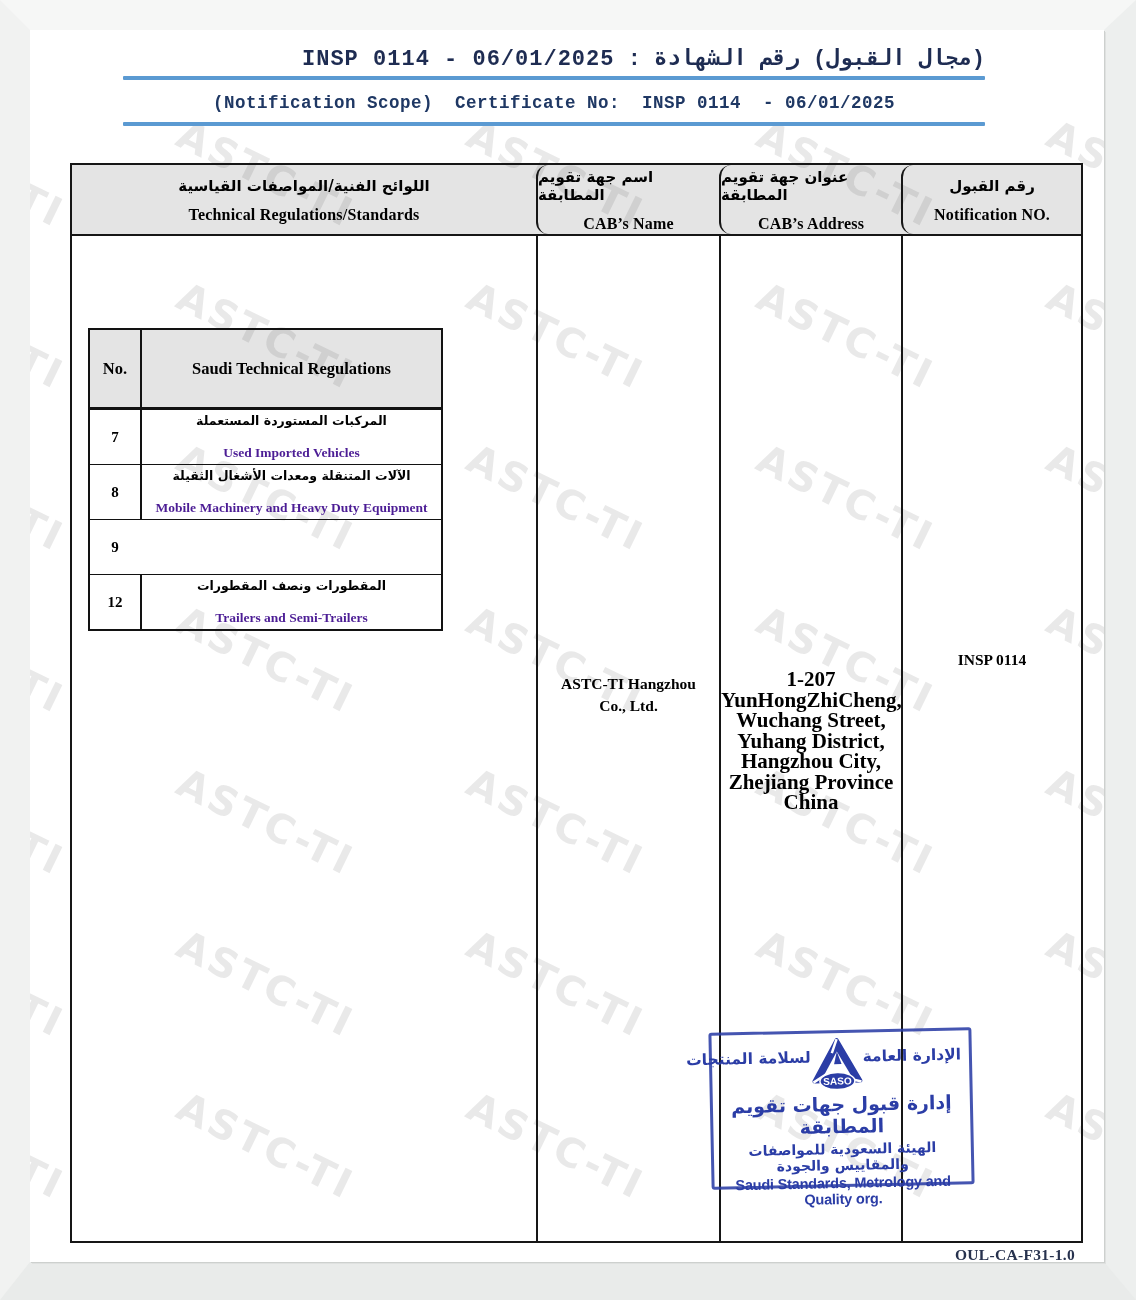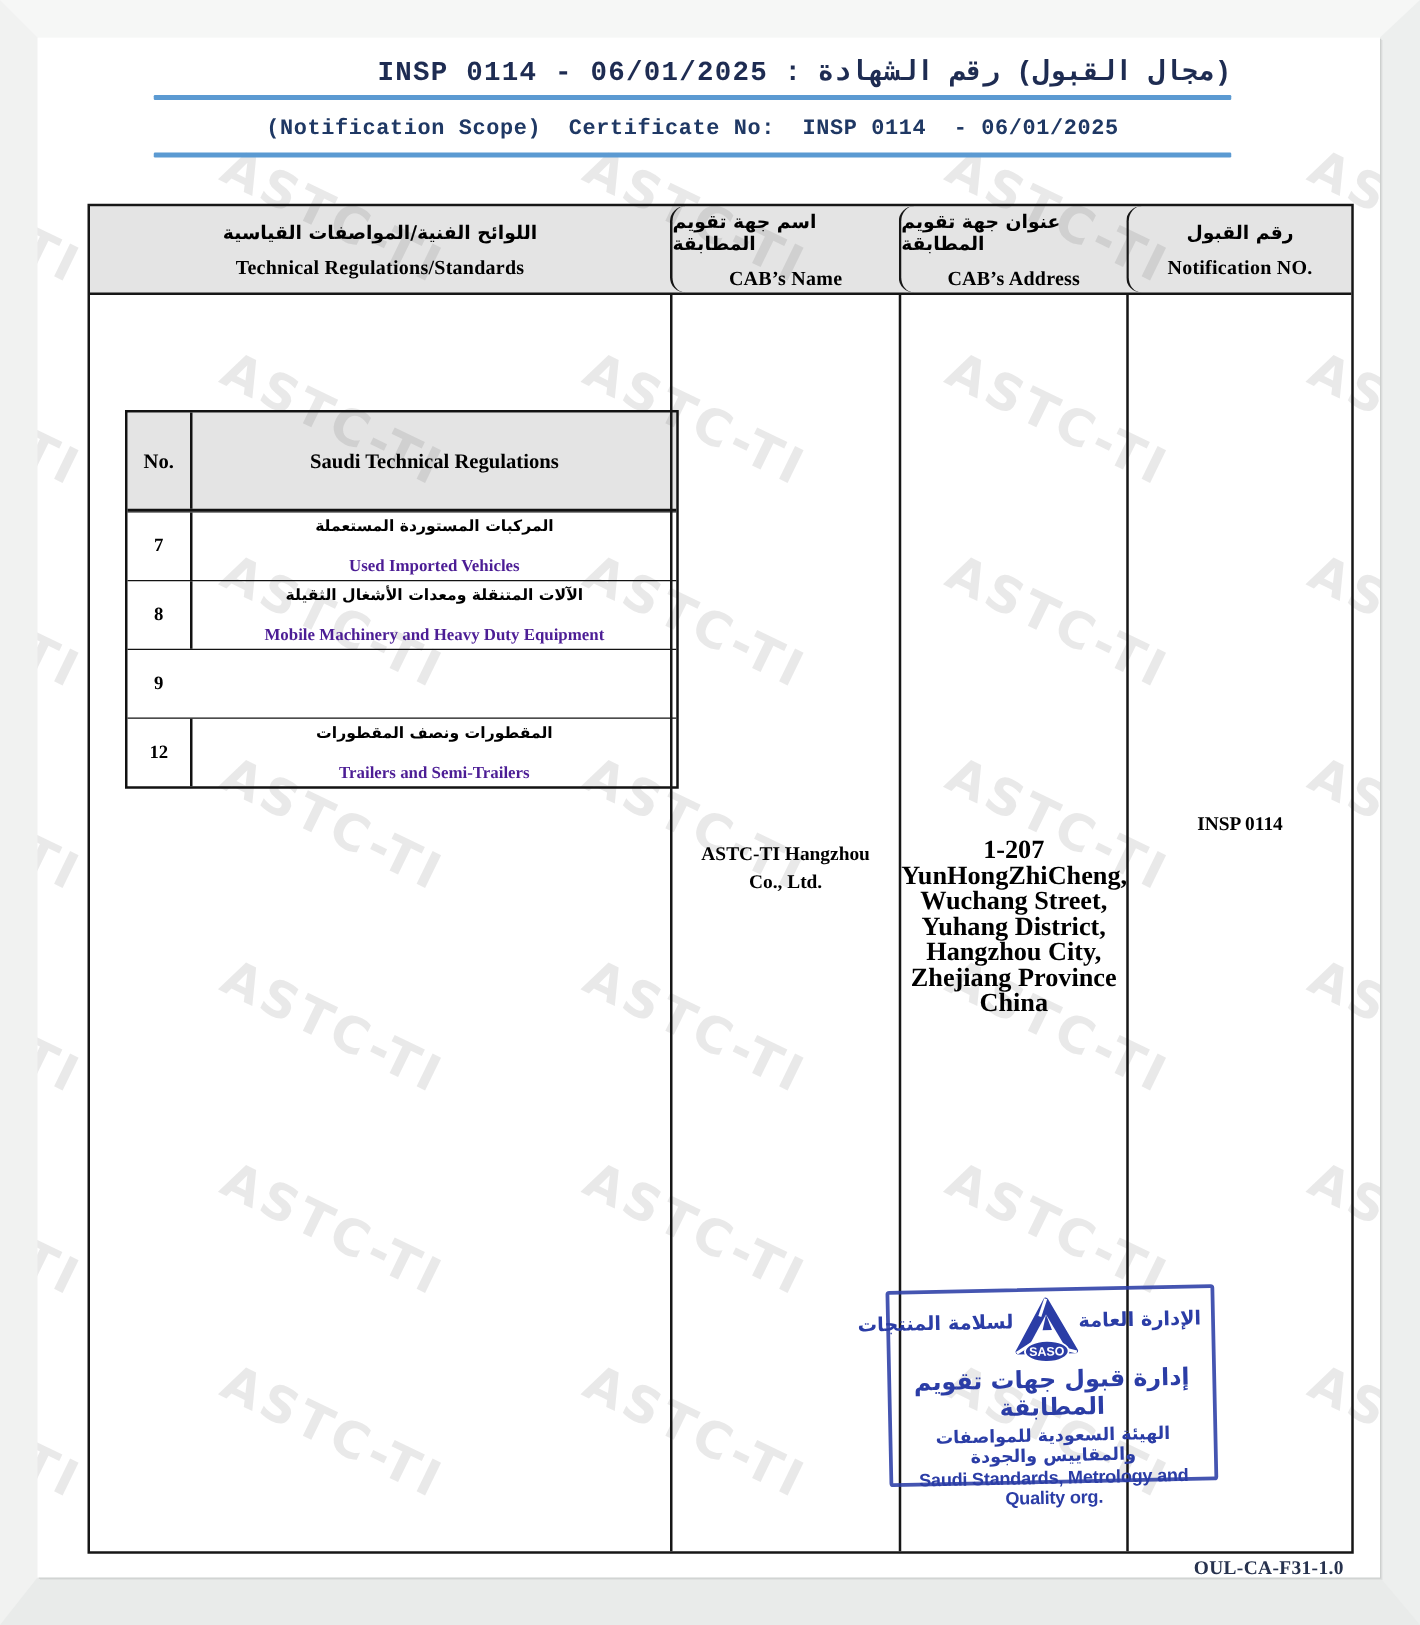--- a/index.html
+++ b/index.html
@@ -63,21 +63,21 @@
   .h-ar{font-size:15px;font-weight:700;color:#000;font-family:"DejaVu Sans", sans-serif;}
   .h-en{font-size:16px;font-weight:700;color:#000;letter-spacing:0.2px;}
   .bt-body{
     display:grid;grid-template-columns:464px 183px 182px 1fr;
     height:1004.5px;box-sizing:border-box;
   }
   .bt-body .bcell{box-sizing:border-box;position:relative;}
   .bt-body .bcell + .bcell{border-left:2px solid #161616;}
   
   .regs{
-    position:absolute;left:28px;top:92px;width:443px;
+    position:absolute;left:16px;top:92px;width:355px;
     box-sizing:border-box;border:2px solid #121212;
   }
   .regs-header{
     display:grid;grid-template-columns:50px 1fr;height:79px;
     box-sizing:border-box;border-bottom:2px solid #121212;
     background:rgba(20,20,20,0.115);
   }
   .regs-header > div{display:flex;align-items:center;justify-content:center;
     font-weight:700;font-size:16.5px;color:#000;}
   .regs-header > div + div{border-left:2px solid #121212;}

